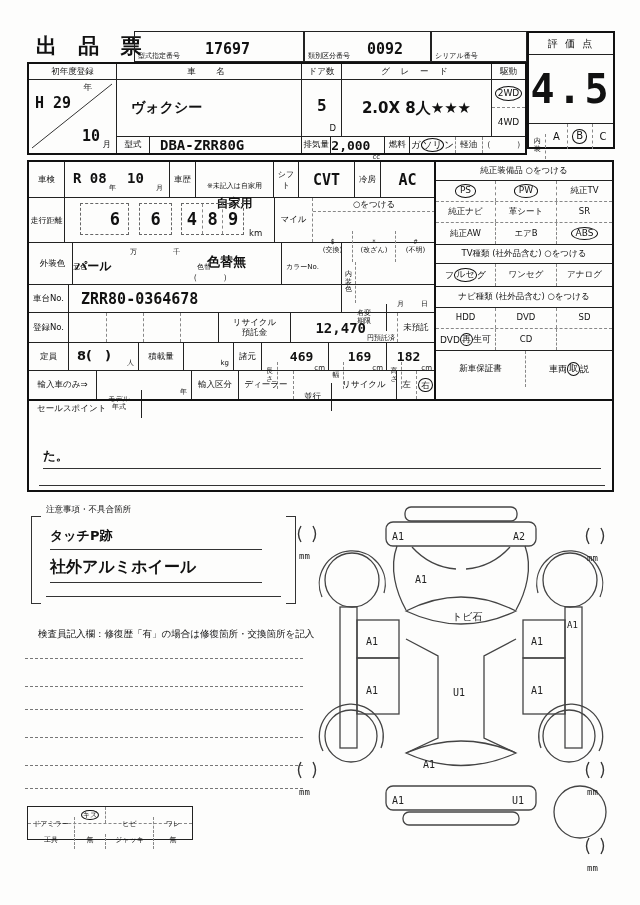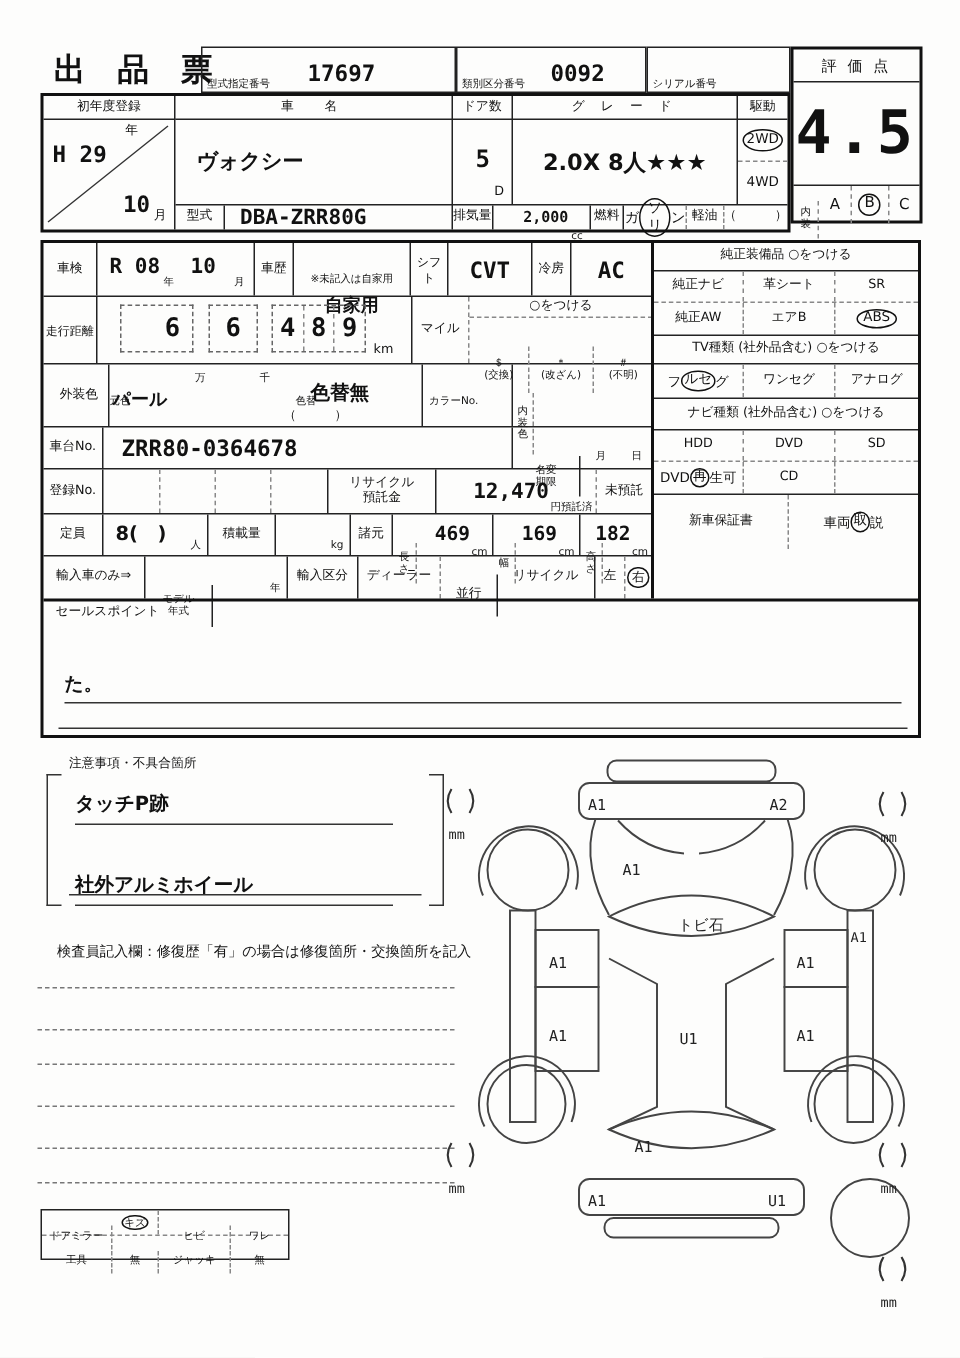--- a/index.html
+++ b/index.html
@@ -92,21 +92,21 @@
       <span class="jv" style="font-size:15px;">2.0X 8人★★★</span>
     </div>
 
     <div class="a c bbd" style="left:463px;top:16px;width:33px;height:28px;font-size:9px;">
       <span class="circ" style="padding:1px 2px;">2WD</span>
     </div>
     <div class="a c" style="left:463px;top:44px;width:33px;height:28px;font-size:9px;">4WD</div>
 
     <div class="a cl bt" style="left:273px;top:72px;width:223px;height:17px;">
       <span class="c lbl br" style="width:33px;height:100%;">排気量</span>
-      <span class="val" style="font-size:10px;padding-left:20px;">2,000</span>
+      <span class="val" style="font-size:13px;padding-left:0;">2,000</span>
       <span class="lbl7" style="padding:6px 4px 0 2px;">cc</span>
       <span class="c lbl bl br" style="width:28px;height:100%;">燃料</span>
       <span class="c" style="width:52px;height:100%;font-size:9.5px;">
         <span>ガ</span>
           <span class="circ" style="padding:0 1px;">ソリ</span>
           <span>ン</span>
       </span>
       <span class="c lbl bld brd" style="width:30px;height:100%;">軽油</span>
       <span class="c lbl" style="flex:1;height:100%;">（　　　）</span>
     </div>
@@ -249,20 +249,29 @@
       <div class="a c lbl br" style="left:303px;top:0;width:65px;height:100%;">リサイクル</div>
       <div class="a c lbl brd" style="left:368px;top:0;width:20px;height:100%;">左</div>
       <div class="a c" style="left:388px;top:0;width:17px;height:100%;font-size:8.5px;">
         <span class="circ" style="padding:1px 2px;">右</span>
       </div>
     </div>
 
     <div class="a" style="left:405px;top:0;width:178px;height:237px;border-left:2px solid #111;">
       <div class="c lbl bb" style="height:18px;">純正装備品 ○をつける</div>
       <div class="cl bbd" style="height:20px;">
+        <div class="c brd" style="width:59px;height:100%;font-size:9px;">
+            <span class="circ">PS</span>
+          </div>
+        <div class="c brd" style="width:60px;height:100%;font-size:9px;">
+            <span class="circ">PW</span>
+          </div>
+        <div class="c lbl" style="flex:1;height:100%;">純正TV</div>
+      </div>
+      <div class="cl bbd" style="height:20px;">
         <div class="c lbl brd" style="width:59px;height:100%;">純正ナビ</div>
         <div class="c lbl brd" style="width:60px;height:100%;">革シート</div>
         <div class="c lbl" style="flex:1;height:100%;">SR</div>
       </div>
       <div class="cl bb" style="height:21px;">
         <div class="c lbl brd" style="width:59px;height:100%;">純正AW</div>
         <div class="c lbl brd" style="width:60px;height:100%;">エアB</div>
         <div class="c" style="flex:1;height:100%;font-size:9px;">
             <span class="circ">ABS</span>
           </div>
@@ -306,21 +315,21 @@
       <span class="a lbl" style="left:8px;top:3px;">セールスポイント</span>
       <div class="a ul jv" style="left:14px;top:47px;width:558px;font-size:12.5px;padding-bottom:3px;">た。</div>
       <div class="a" style="left:10px;top:84px;width:566px;border-top:1px solid #333;"></div>
     </div>
   </div>
 
   <span class="a lbl" style="left:46px;top:505px;">注意事項・不具合箇所</span>
   <div class="a" style="left:31px;top:516px;width:10px;height:88px;border-left:1.5px solid #333;border-top:1.5px solid #333;border-bottom:1.5px solid #333;"></div>
   <div class="a" style="left:286px;top:516px;width:10px;height:88px;border-right:1.5px solid #333;border-top:1.5px solid #333;border-bottom:1.5px solid #333;"></div>
   <div class="a ul jv" style="left:50px;top:527px;width:212px;font-size:13px;padding-bottom:4px;">タッチP跡</div>
-  <div class="a ul jv" style="left:50px;top:557px;width:212px;font-size:13px;padding-bottom:4px;margin-top:24px;">社外アルミホイール</div>
+  <div class="a ul jv" style="left:50px;top:557px;width:212px;font-size:16px;padding-bottom:4px;">社外アルミホイール</div>
   <div class="a" style="left:46px;top:596px;width:235px;border-top:1px solid #333;"></div>
 
   <span class="a" style="left:38px;top:628px;font-size:9.5px;">検査員記入欄：修復歴「有」の場合は修復箇所・交換箇所を記入</span>
   <div class="a dash" style="left:25px;top:658px;width:278px;"></div>
   <div class="a dash" style="left:25px;top:686px;width:278px;"></div>
   <div class="a dash" style="left:25px;top:709px;width:278px;"></div>
   <div class="a dash" style="left:25px;top:737px;width:278px;"></div>
   <div class="a dash" style="left:25px;top:765px;width:278px;"></div>
   <div class="a dash" style="left:25px;top:788px;width:278px;"></div>
 

